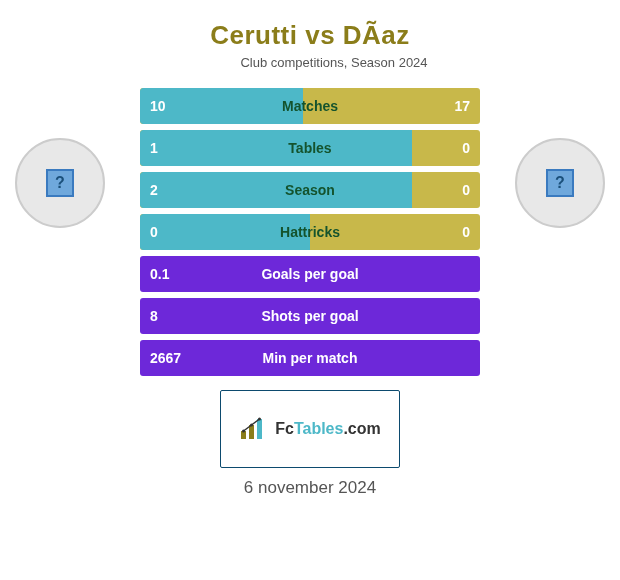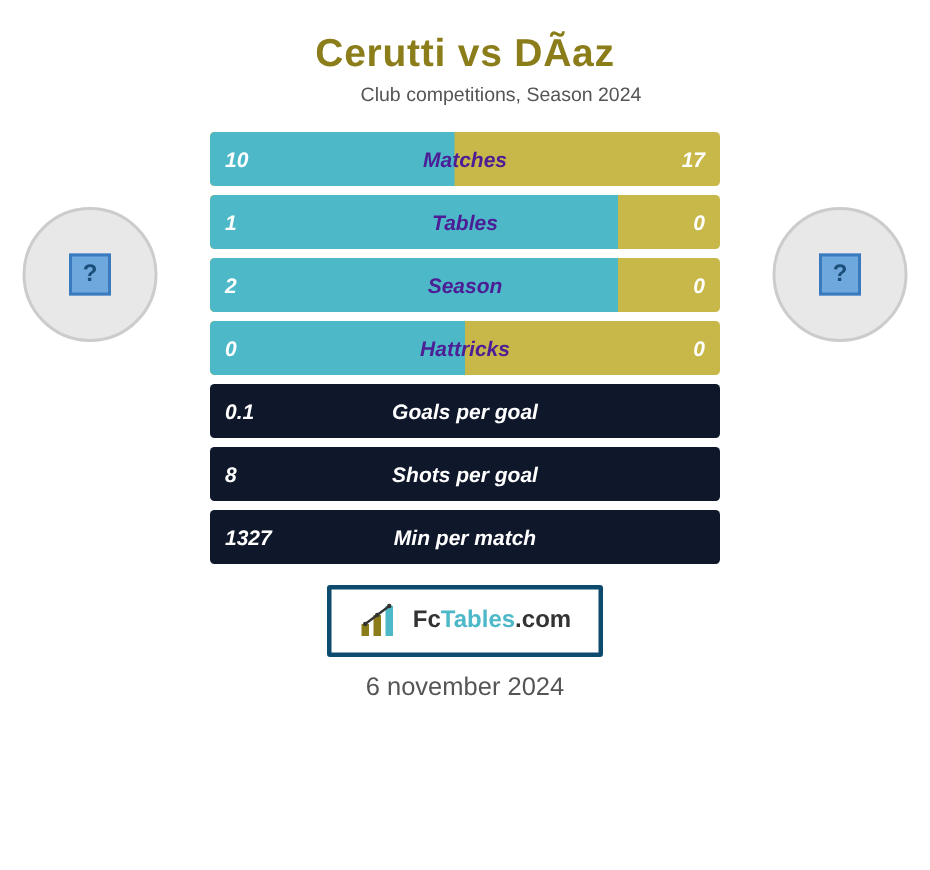--- a/index.html
+++ b/index.html
@@ -95,21 +95,20 @@
 
     .stat-bar-bg {
       width: 100%;
       height: 36px;
       background: #c8b84a;
       border-radius: 3px;
       display: flex;
       align-items: center;
       position: relative;
       overflow: hidden;
-      font-style: italic;
     }
 
     .stat-fill {
       position: absolute;
       left: 0;
       top: 0;
       height: 100%;
       background: #4db8c8;
       border-radius: 3px 0 0 3px;
     }
@@ -122,58 +121,58 @@
       color: #fff;
       z-index: 2;
     }
 
     .stat-label {
       position: absolute;
       left: 50%;
       transform: translateX(-50%);
       font-size: 14px;
       font-weight: bold;
-      color: #4c1d95;
+      color: #14532d;
       z-index: 2;
       white-space: nowrap;
     }
 
     .stat-right-val {
       position: absolute;
       right: 10px;
       font-size: 14px;
       font-weight: bold;
       color: #fff;
       z-index: 2;
     }
 
     
     .stat-row-single .stat-bar-bg {
-      background: #0f172a;
+      background: #6d28d9;
     }
 
     .stat-row-single .stat-label {
       color: #fff;
     }
 
     .stat-row-single .stat-left-val {
       color: #fff;
     }
 
     .logo-area {
       margin-top: 14px;
       display: flex;
       flex-direction: column;
       align-items: center;
     }
 
     .logo-box {
       background: #fff;
-      border: 3px solid #0c4a6e;
-      padding: 7px 18px;
+      border: 1px solid #0c4a6e;
+      padding: 24px 18px;
       display: flex;
       align-items: center;
       gap: 8px;
       border-radius: 2px;
     }
 
     .logo-icon {
       width: 28px;
       height: 28px;
     }
@@ -247,21 +246,21 @@
           </div>
         </div>
         <div class="stat-row stat-row-single">
           <div class="stat-bar-bg">
             <span class="stat-left-val">8</span>
             <span class="stat-label">Shots per goal</span>
           </div>
         </div>
         <div class="stat-row stat-row-single">
           <div class="stat-bar-bg">
-            <span class="stat-left-val">1327</span>
+            <span class="stat-left-val">2667</span>
             <span class="stat-label">Min per match</span>
           </div>
         </div>
       </div>
 
     <div class="player-avatar player-avatar-right">
       <div class="avatar-question">?</div>
     </div>
   </div>
 

